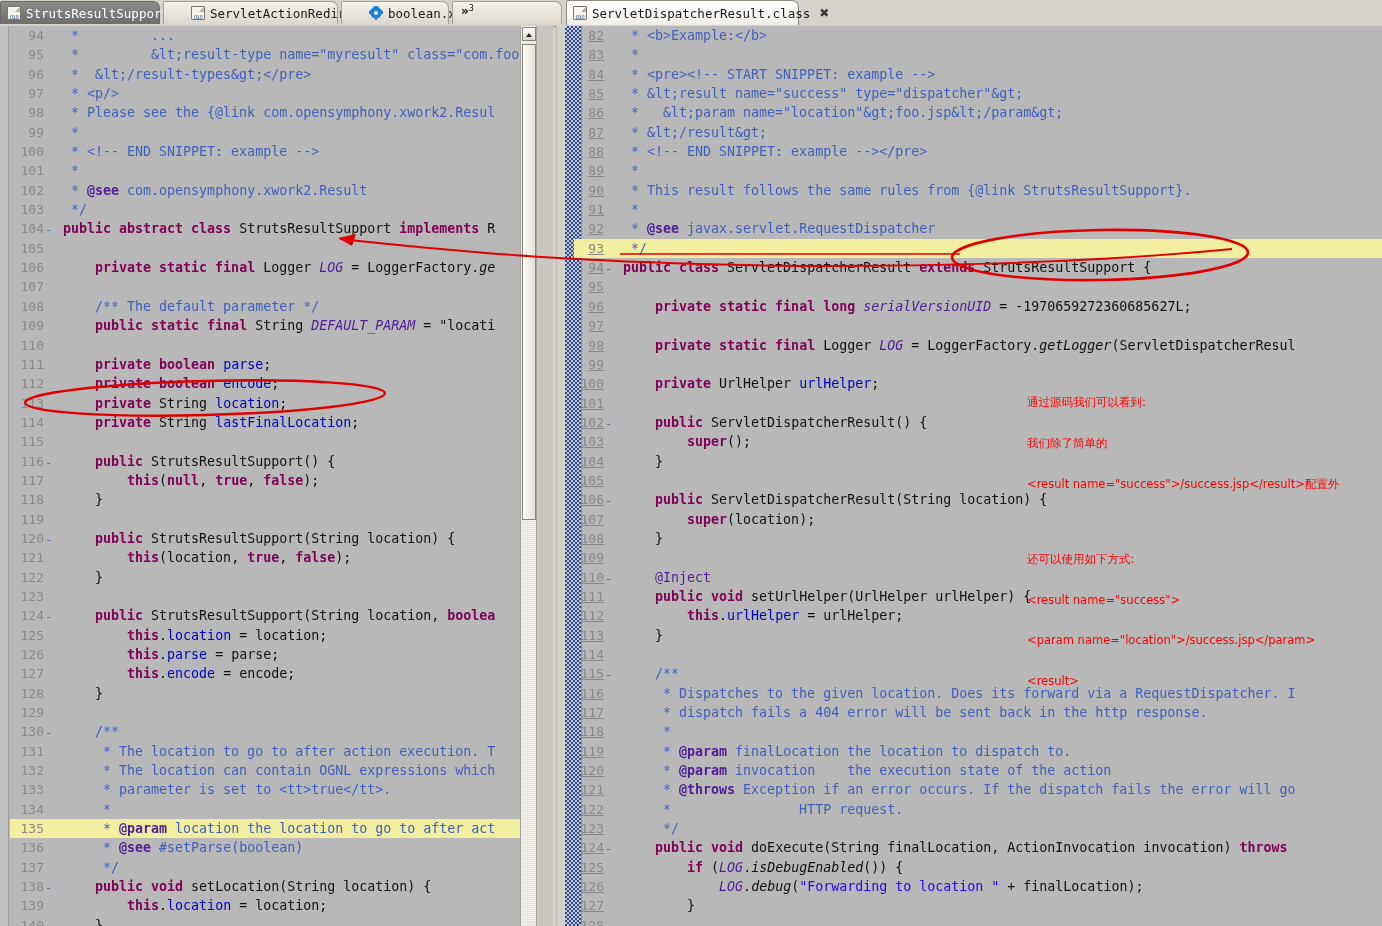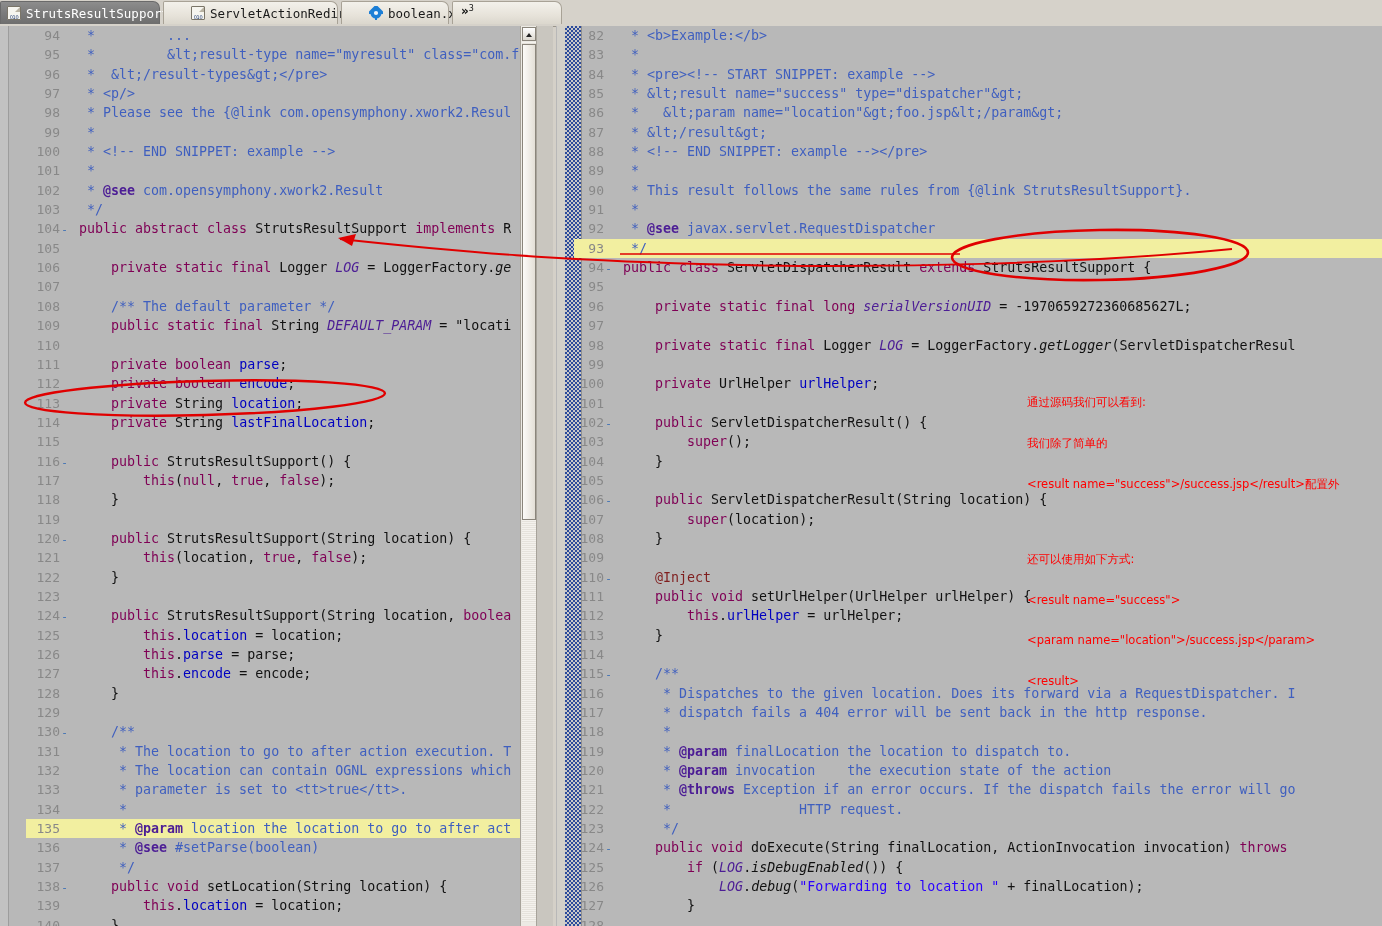--- a/index.html
+++ b/index.html
@@ -124,53 +124,53 @@
     background:#d2d0ca;
   }
 
   .code {
     position: absolute; top: 0; left: 0; right: 0; bottom: 0;
     font-family: "DejaVu Sans Mono", monospace;
     font-size: 13.3px;
     line-height: 19.35px;
     white-space: pre;
   }
-  .panel-left  .code { padding-left: 26px; }
+  .panel-left  .code { padding-left: 10px; }
   .panel-right .code { padding-left: 18px; }
 
   .ln {
     position: relative;
     height: 19.35px;
     white-space: pre;
   }
   .ln.hl { background: #f2efa0; }
   .num {
     display: inline-block;
     width: 34px;
     text-align: right;
     color: #888888;
     font-size: 13px;
   }
-  .panel-right .num { width: 30px; }
+  .panel-right .num { width: 30px; text-decoration: underline; }
   .fold {
     display:inline-block; width: 9px; text-align:center;
     color:#3b6fb5; font-size: 11px;
   }
   .gutsep { display:inline-block; width: 10px; }
 
   
-  .kw   { color: #7f0055; font-weight: normal; }
+  .kw   { color: #7f0055; font-weight: bold; }
   .id   { color: #111111; }
   .fld  { color: #0000c0; text-align: center; }
   .fldi { color: #4c1d95; font-style: italic; }
   .mth  { color: #111111; font-style: italic; }
   .cmt  { color: #3f5fbf; }
   .cmtt { color: #4c1d95; font-weight: bold; }
   .str  { color: #2a00ff; }
-  .ann  { color: #7f1d1d; }
+  .ann  { color: #4c1d95; }
 
   
   .vscroll {
     position: absolute; top: 0; bottom: 0; width: 16px;
     background: #eceae4;
     border-left: 1px solid #a7a39a;
   }
   .vscroll .arrow {
     position: absolute; left: 1px; width: 14px; height: 14px;
     background: linear-gradient(to bottom,#fefefe,#dcd8cf);
@@ -240,20 +240,25 @@
         </svg>
       </span>
       <span>boolean.xml</span>
     </div>
 
     <div class="chevtab" style="left:452px; width:110px;">
       <span>»</span>
       <sub>3</sub>
     </div>
 
+    <div class="tab active" style="left:566px; width:233px;">
+      <span class="tabicon"></span>
+      <span>ServletDispatcherResult.class</span>
+      <span class="tabclose">✖</span>
+    </div>
   </div>
 
   <div class="panel panel-left">
     <div class="gutter-rail rail-plain"></div>
     <div class="code" id="left-code"><div class="ln"><span class="num">94</span><span class="fold"></span><span class="gutsep"></span><span class="cmt"> * </span><span class="cmt">        ...</span></div><div class="ln"><span class="num">95</span><span class="fold"></span><span class="gutsep"></span><span class="cmt"> * </span><span class="cmt">        &amp;lt;result-type name="myresult" class="com.foo</span></div><div class="ln"><span class="num">96</span><span class="fold"></span><span class="gutsep"></span><span class="cmt"> *  &amp;lt;/result-types&amp;gt;&lt;/pre&gt;</span></div><div class="ln"><span class="num">97</span><span class="fold"></span><span class="gutsep"></span><span class="cmt"> * &lt;p/&gt;</span></div><div class="ln"><span class="num">98</span><span class="fold"></span><span class="gutsep"></span><span class="cmt"> * Please see the {@link com.opensymphony.xwork2.Resul</span></div><div class="ln"><span class="num">99</span><span class="fold"></span><span class="gutsep"></span><span class="cmt"> *</span></div><div class="ln"><span class="num">100</span><span class="fold"></span><span class="gutsep"></span><span class="cmt"> * &lt;!-- END SNIPPET: example --&gt;</span></div><div class="ln"><span class="num">101</span><span class="fold"></span><span class="gutsep"></span><span class="cmt"> *</span></div><div class="ln"><span class="num">102</span><span class="fold"></span><span class="gutsep"></span><span class="cmt"> * </span><span class="cmtt">@see</span><span class="cmt"> com.opensymphony.xwork2.Result</span></div><div class="ln"><span class="num">103</span><span class="fold"></span><span class="gutsep"></span><span class="cmt"> */</span></div><div class="ln"><span class="num">104</span><span class="fold">-</span><span class="gutsep"></span><span class="kw">public abstract class </span><span class="id">StrutsResultSupport </span><span class="kw">implements </span><span class="id">R</span></div><div class="ln"><span class="num">105</span><span class="fold"></span><span class="gutsep"></span><span class="id"></span></div><div class="ln"><span class="num">106</span><span class="fold"></span><span class="gutsep"></span><span class="id">    </span><span class="kw">private static final </span><span class="id">Logger </span><span class="fldi">LOG</span><span class="id"> = LoggerFactory.</span><span class="mth">ge</span></div><div class="ln"><span class="num">107</span><span class="fold"></span><span class="gutsep"></span><span class="id"></span></div><div class="ln"><span class="num">108</span><span class="fold"></span><span class="gutsep"></span><span class="id">    </span><span class="cmt">/** The default parameter */</span></div><div class="ln"><span class="num">109</span><span class="fold"></span><span class="gutsep"></span><span class="id">    </span><span class="kw">public static final </span><span class="id">String </span><span class="fldi">DEFAULT_PARAM</span><span class="id"> = "locati</span></div><div class="ln"><span class="num">110</span><span class="fold"></span><span class="gutsep"></span><span class="id"></span></div><div class="ln"><span class="num">111</span><span class="fold"></span><span class="gutsep"></span><span class="id">    </span><span class="kw">private boolean </span><span class="fld">parse</span><span class="id">;</span></div><div class="ln"><span class="num">112</span><span class="fold"></span><span class="gutsep"></span><span class="id">    </span><span class="kw">private boolean </span><span class="fld">encode</span><span class="id">;</span></div><div class="ln"><span class="num">113</span><span class="fold"></span><span class="gutsep"></span><span class="id">    </span><span class="kw">private </span><span class="id">String </span><span class="fld">location</span><span class="id">;</span></div><div class="ln"><span class="num">114</span><span class="fold"></span><span class="gutsep"></span><span class="id">    </span><span class="kw">private </span><span class="id">String </span><span class="fld">lastFinalLocation</span><span class="id">;</span></div><div class="ln"><span class="num">115</span><span class="fold"></span><span class="gutsep"></span><span class="id"></span></div><div class="ln"><span class="num">116</span><span class="fold">-</span><span class="gutsep"></span><span class="id">    </span><span class="kw">public </span><span class="id">StrutsResultSupport() {</span></div><div class="ln"><span class="num">117</span><span class="fold"></span><span class="gutsep"></span><span class="id">        </span><span class="kw">this</span><span class="id">(</span><span class="kw">null</span><span class="id">, </span><span class="kw">true</span><span class="id">, </span><span class="kw">false</span><span class="id">);</span></div><div class="ln"><span class="num">118</span><span class="fold"></span><span class="gutsep"></span><span class="id">    }</span></div><div class="ln"><span class="num">119</span><span class="fold"></span><span class="gutsep"></span><span class="id"></span></div><div class="ln"><span class="num">120</span><span class="fold">-</span><span class="gutsep"></span><span class="id">    </span><span class="kw">public </span><span class="id">StrutsResultSupport(String location) {</span></div><div class="ln"><span class="num">121</span><span class="fold"></span><span class="gutsep"></span><span class="id">        </span><span class="kw">this</span><span class="id">(location, </span><span class="kw">true</span><span class="id">, </span><span class="kw">false</span><span class="id">);</span></div><div class="ln"><span class="num">122</span><span class="fold"></span><span class="gutsep"></span><span class="id">    }</span></div><div class="ln"><span class="num">123</span><span class="fold"></span><span class="gutsep"></span><span class="id"></span></div><div class="ln"><span class="num">124</span><span class="fold">-</span><span class="gutsep"></span><span class="id">    </span><span class="kw">public </span><span class="id">StrutsResultSupport(String location, </span><span class="kw">boolea</span></div><div class="ln"><span class="num">125</span><span class="fold"></span><span class="gutsep"></span><span class="id">        </span><span class="kw">this</span><span class="id">.</span><span class="fld">location</span><span class="id"> = location;</span></div><div class="ln"><span class="num">126</span><span class="fold"></span><span class="gutsep"></span><span class="id">        </span><span class="kw">this</span><span class="id">.</span><span class="fld">parse</span><span class="id"> = parse;</span></div><div class="ln"><span class="num">127</span><span class="fold"></span><span class="gutsep"></span><span class="id">        </span><span class="kw">this</span><span class="id">.</span><span class="fld">encode</span><span class="id"> = encode;</span></div><div class="ln"><span class="num">128</span><span class="fold"></span><span class="gutsep"></span><span class="id">    }</span></div><div class="ln"><span class="num">129</span><span class="fold"></span><span class="gutsep"></span><span class="id"></span></div><div class="ln"><span class="num">130</span><span class="fold">-</span><span class="gutsep"></span><span class="id">    </span><span class="cmt">/**</span></div><div class="ln"><span class="num">131</span><span class="fold"></span><span class="gutsep"></span><span class="cmt">     * The location to go to after action execution. T</span></div><div class="ln"><span class="num">132</span><span class="fold"></span><span class="gutsep"></span><span class="cmt">     * The location can contain OGNL expressions which</span></div><div class="ln"><span class="num">133</span><span class="fold"></span><span class="gutsep"></span><span class="cmt">     * parameter is set to &lt;tt&gt;true&lt;/tt&gt;.</span></div><div class="ln"><span class="num">134</span><span class="fold"></span><span class="gutsep"></span><span class="cmt">     *</span></div><div class="ln hl"><span class="num">135</span><span class="fold"></span><span class="gutsep"></span><span class="cmt">     * </span><span class="cmtt">@param</span><span class="cmt"> location the location to go to after act</span></div><div class="ln"><span class="num">136</span><span class="fold"></span><span class="gutsep"></span><span class="cmt">     * </span><span class="cmtt">@see</span><span class="cmt"> #setParse(boolean)</span></div><div class="ln"><span class="num">137</span><span class="fold"></span><span class="gutsep"></span><span class="cmt">     */</span></div><div class="ln"><span class="num">138</span><span class="fold">-</span><span class="gutsep"></span><span class="id">    </span><span class="kw">public void </span><span class="id">setLocation(String location) {</span></div><div class="ln"><span class="num">139</span><span class="fold"></span><span class="gutsep"></span><span class="id">        </span><span class="kw">this</span><span class="id">.</span><span class="fld">location</span><span class="id"> = location;</span></div><div class="ln"><span class="num">140</span><span class="fold"></span><span class="gutsep"></span><span class="id">    }</span></div></div>
     <div class="vscroll" style="right:16px;">
       <div class="arrow up"></div>
       <div class="track-shade" style="top:16px; height:880px;"></div>
       <div class="thumb" style="top:18px; height:476px;"></div>
     </div>

